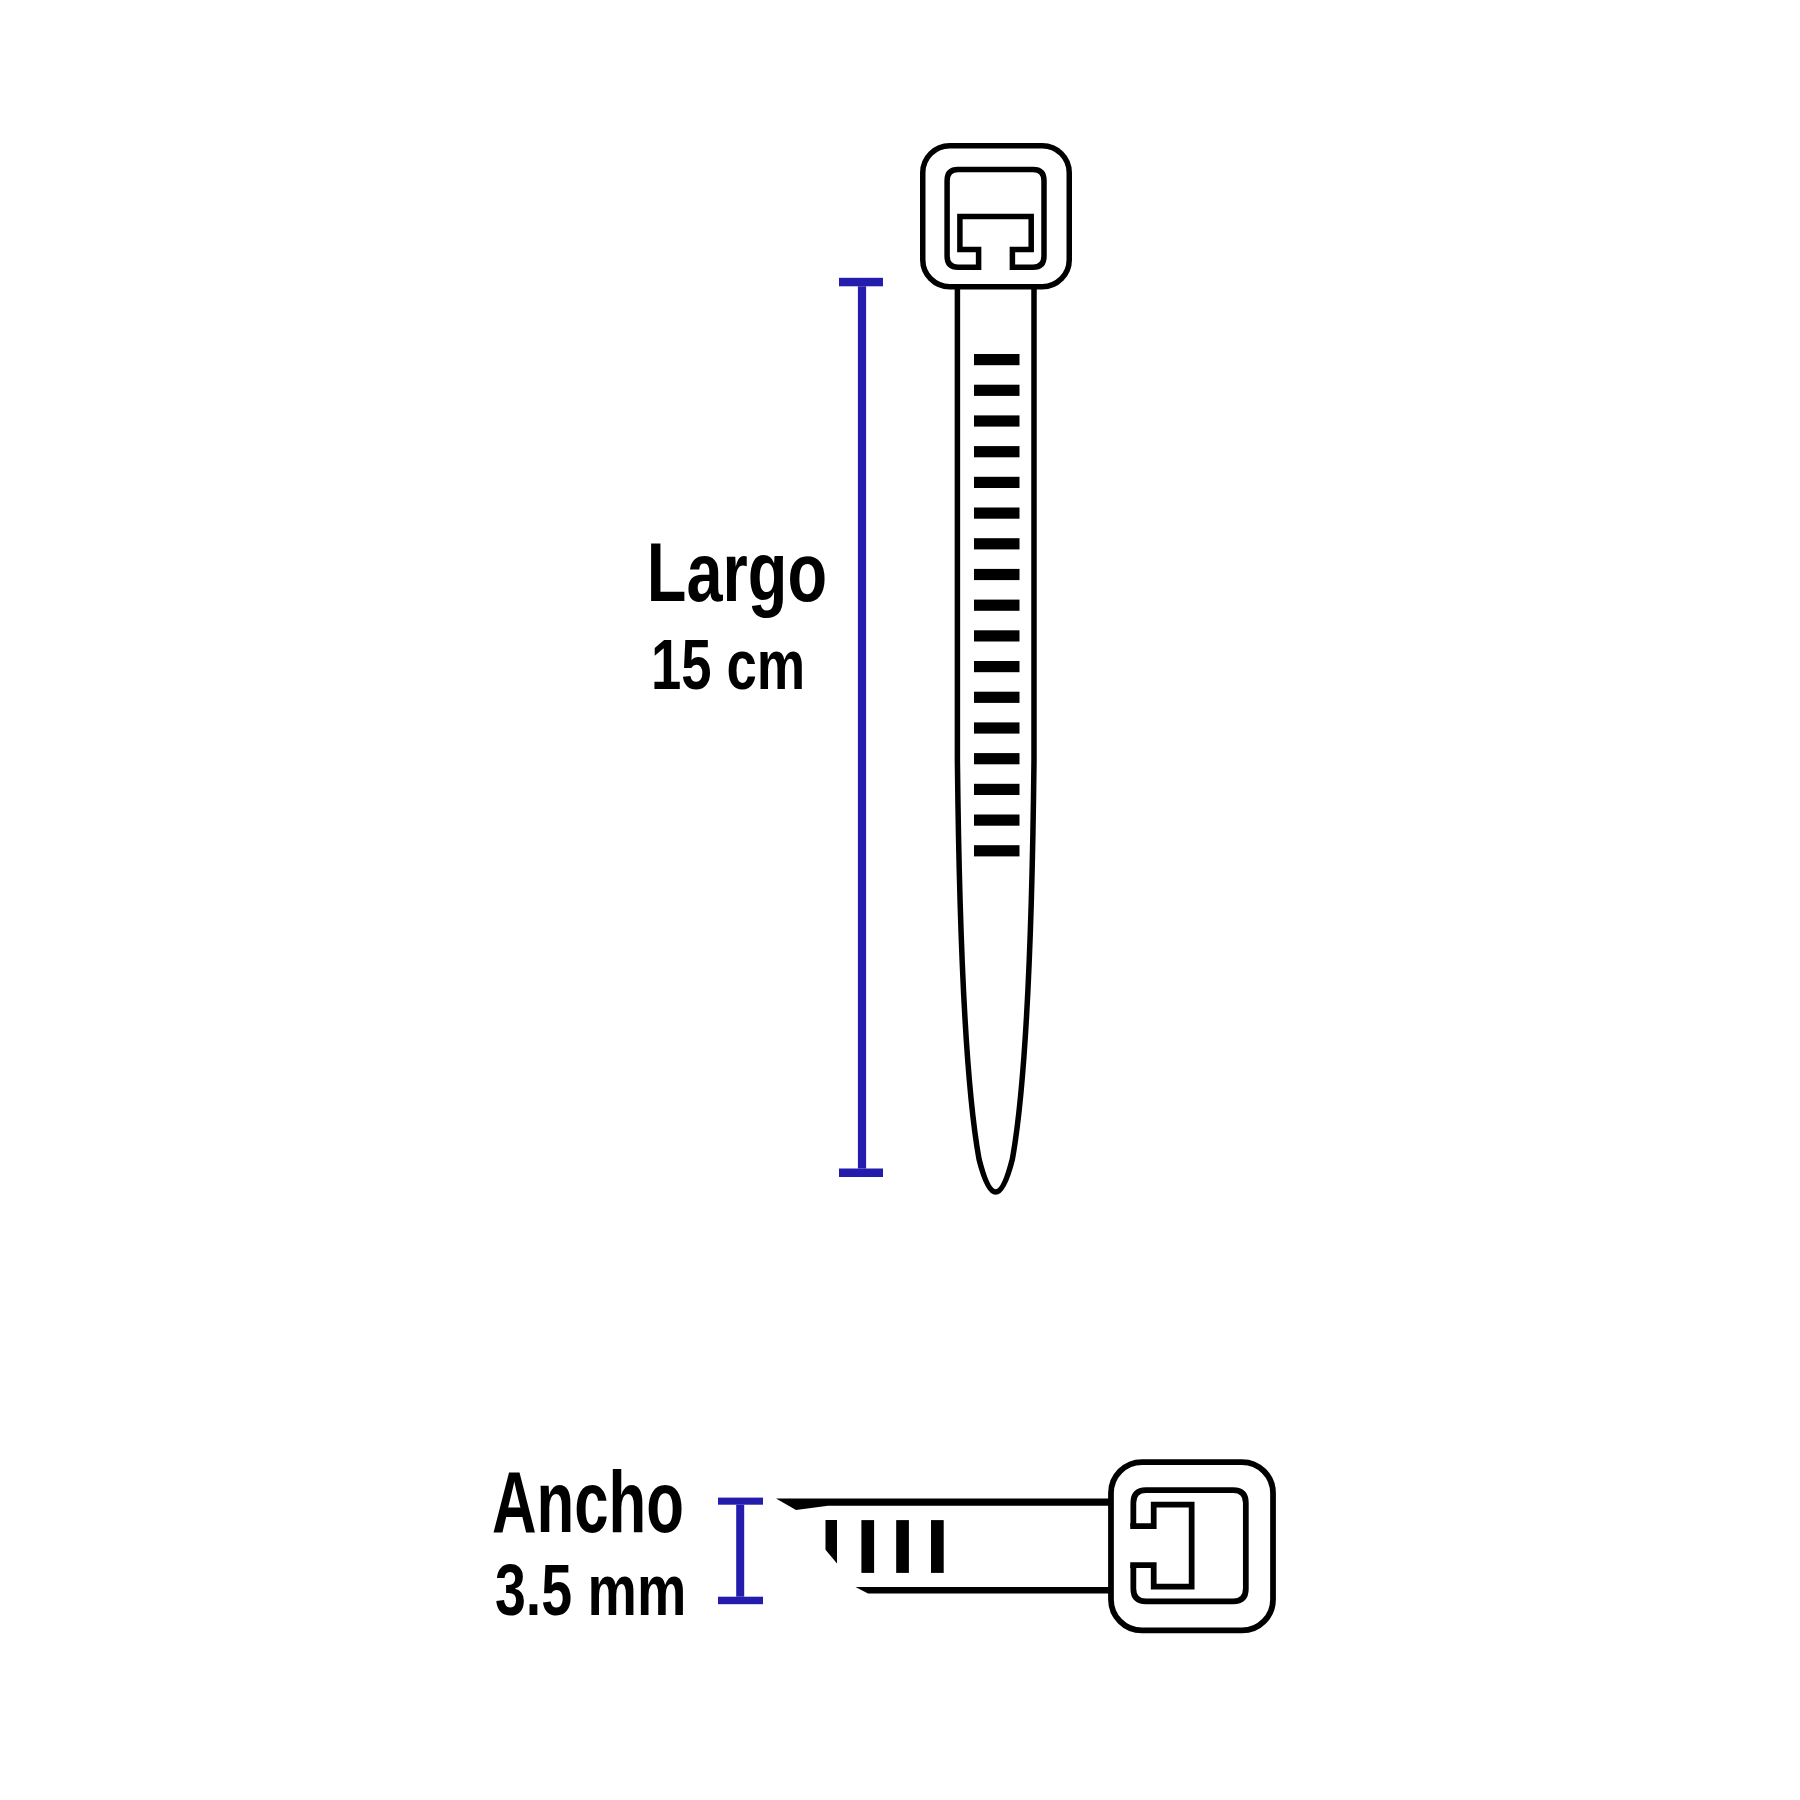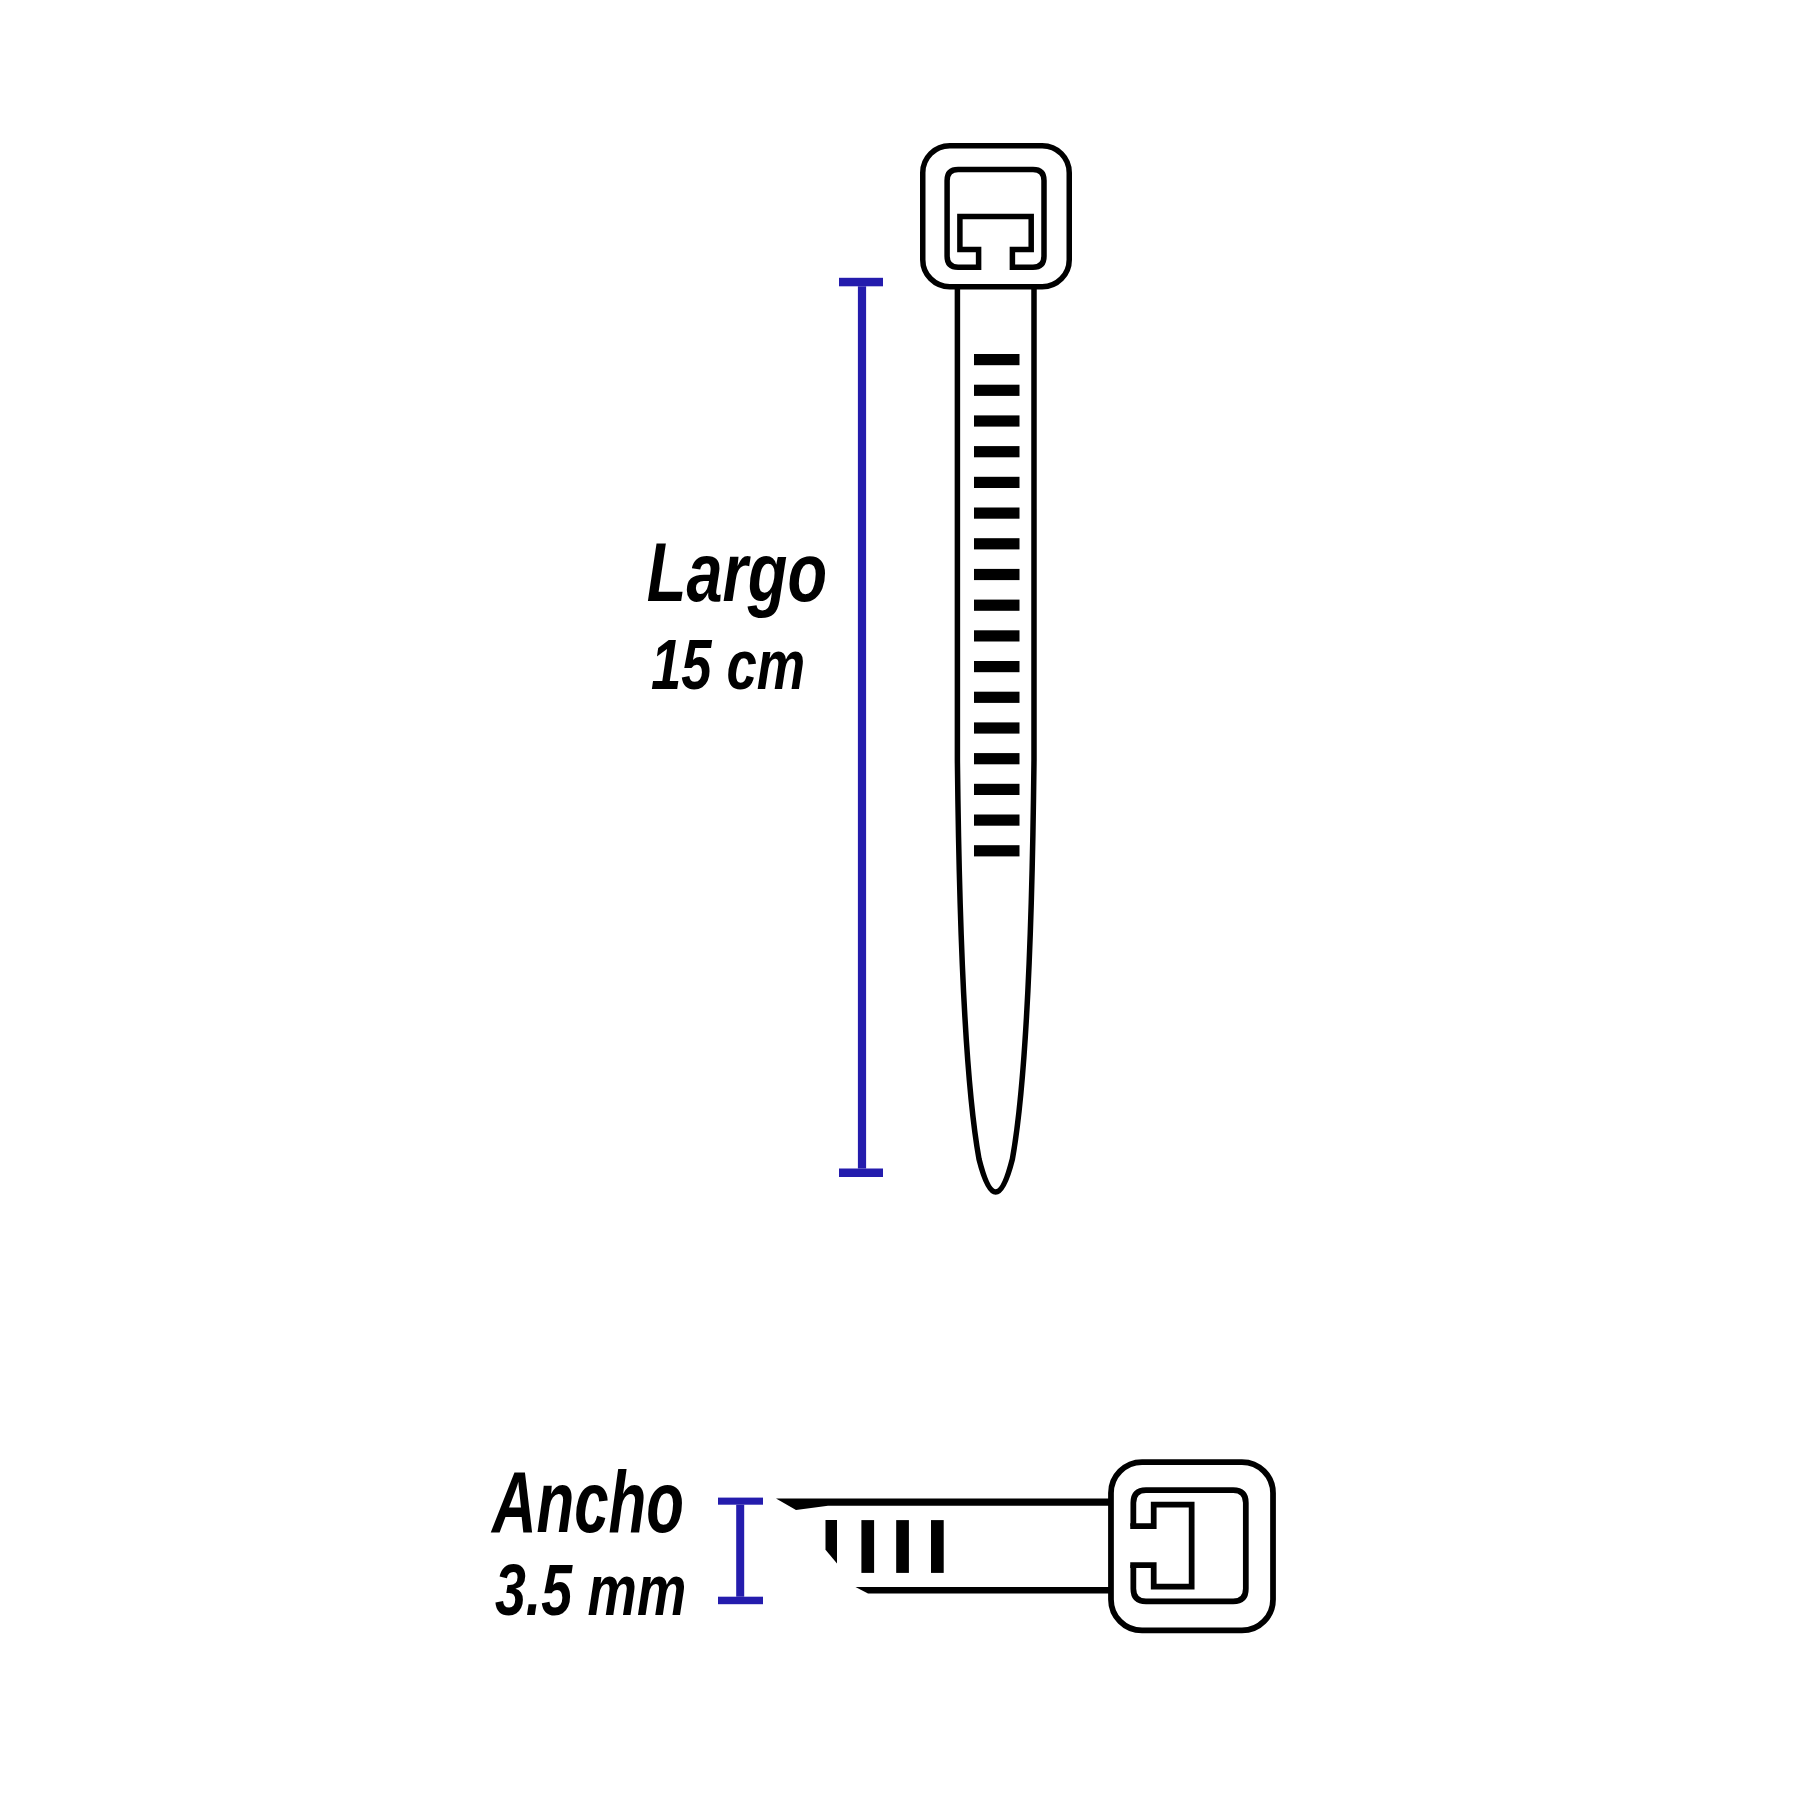--- a/index.html
+++ b/index.html
@@ -1,16 +1,16 @@
 <!DOCTYPE html>
 <html><head>
 <meta charset="utf-8">
 <style>
   html,body{margin:0;padding:0;background:#ffffff;}
-  .page{width:1800px;height:1800px;position:relative;background:#ffffff;overflow:hidden;font-style:italic;}
+  .page{width:1800px;height:1800px;position:relative;background:#ffffff;overflow:hidden;}
   svg{position:absolute;left:0;top:0;}
   text{font-family:"Liberation Sans", sans-serif;font-weight:bold;fill:#000000;}
 </style>
 </head>
 <body>
 <div class="page">
 <svg width="1800" height="1800" viewBox="0 0 1800 1800">
 
   <path d="M 957.4,288.5 L 957.4,760 C 959.5,955 967,1092 979,1159 Q 995.7,1225 1012.4,1159 C 1024.4,1092 1031.9,955 1034,760 L 1034,288.5" fill="#ffffff" stroke="#000000" stroke-width="5.5"></path>
 

